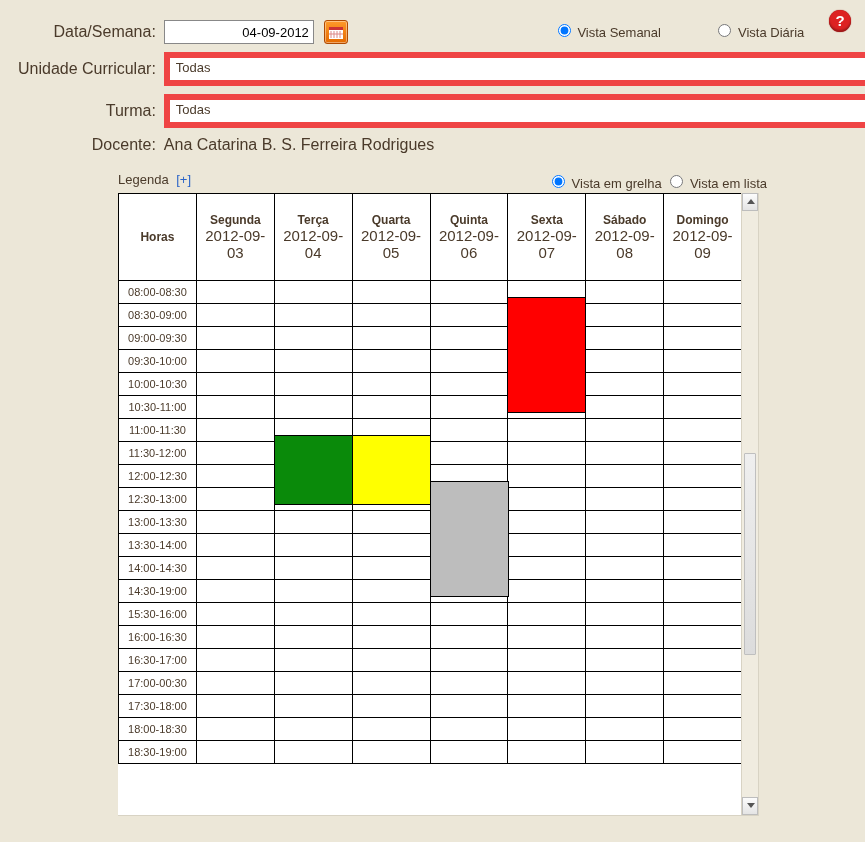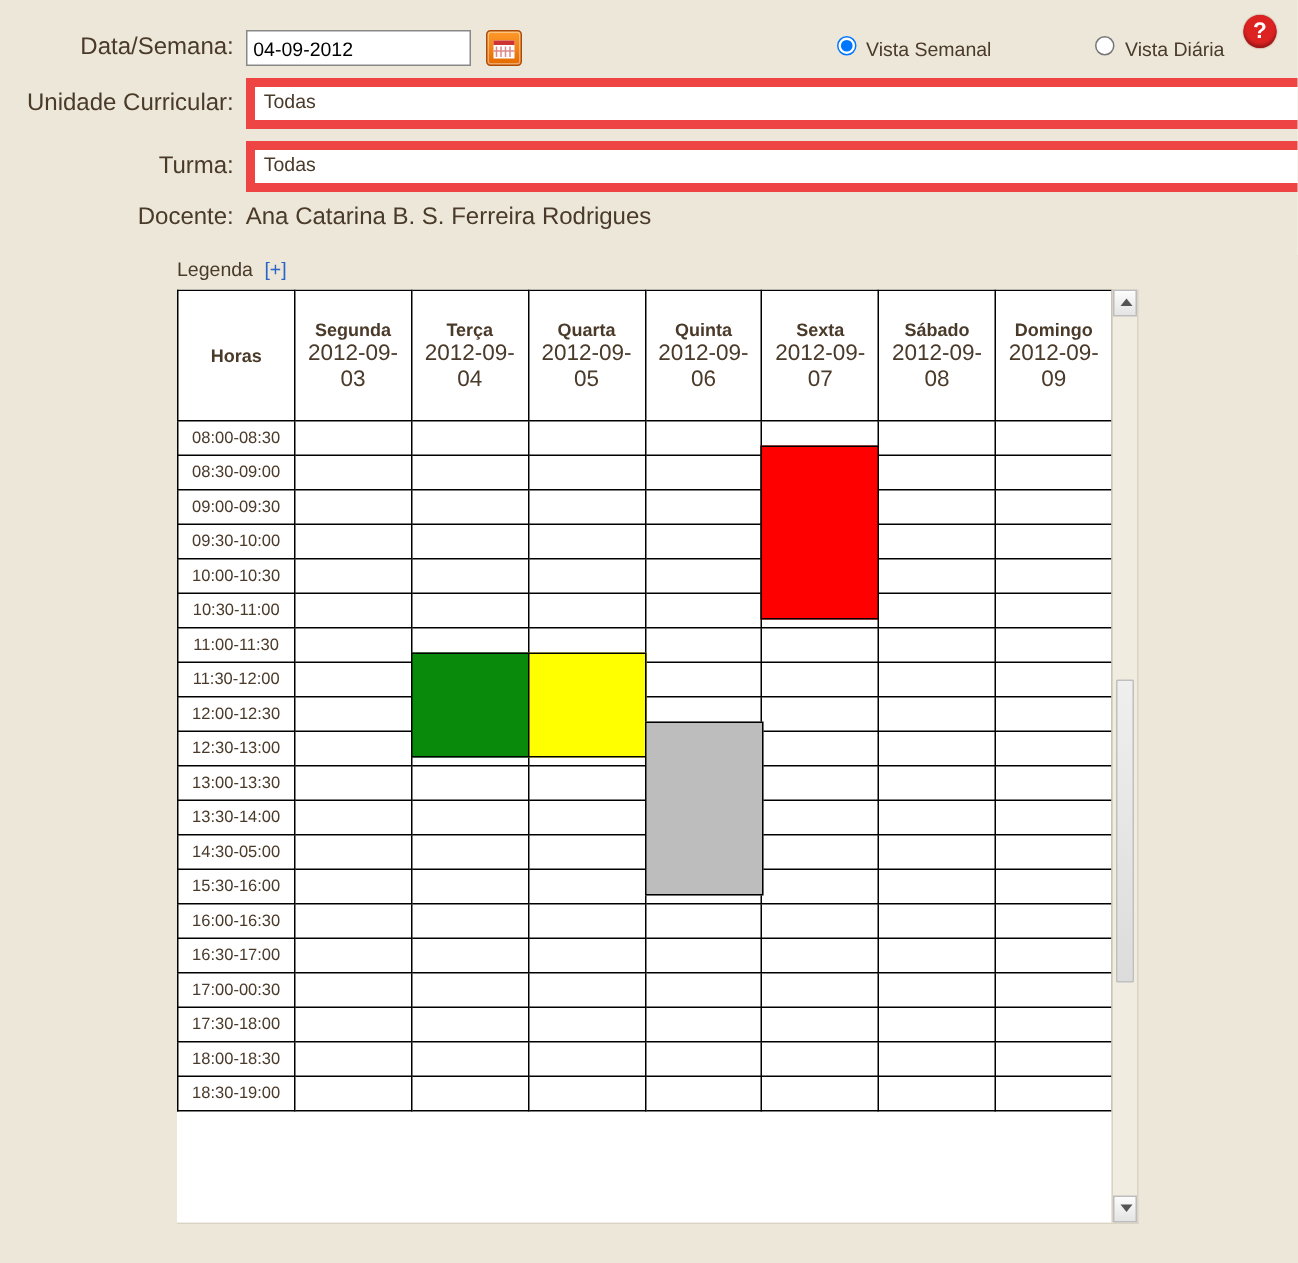--- a/index.html
+++ b/index.html
@@ -2,21 +2,21 @@
 <html><head>
 <meta charset="utf-8">
 <style>
   html,body{margin:0;padding:0;background:#ece7d8;font-family:"Trebuchet MS","Lucida Sans",Verdana,sans-serif;color:#4a3a2a;}
   .page{width:865px;height:842px;position:relative;box-sizing:border-box;padding:12px 18px;}
   .help{position:absolute;top:10px;right:14px;width:22px;height:22px;border-radius:50%;background:#d22;color:#fff;font-weight:bold;font-size:15px;line-height:22px;text-align:center;cursor:pointer;box-shadow:inset 0 -2px 2px rgba(0,0,0,.3),0 0 1px #800;}
   .filters{display:table;border-spacing:0 8px;width:100%;}
   .frow{display:table-row;}
   .flabel{display:table-cell;text-align:right;padding-right:8px;font-size:16px;vertical-align:middle;white-space:nowrap;width:120px;}
   .fctrl{display:table-cell;vertical-align:middle;white-space:nowrap;}
-  input[type=text].txt{height:20px;border:1px solid #888;padding:1px 4px;font-family:inherit;font-size:13px;background:#fff;width:140px;}
+  input[type=text].txt{height:20px;border:1px solid #888;padding:1px 4px;font-family:inherit;font-size:13px;background:#fff;width:140px;text-align:right;}
   .calbtn{display:inline-block;width:22px;height:22px;background:linear-gradient(#ff9a2a,#e46a00);border:1px solid #b04a00;border-radius:3px;vertical-align:middle;margin-left:6px;position:relative;cursor:pointer;box-shadow:inset 0 0 0 1px rgba(255,255,255,.4);}
   .calbtn svg{position:absolute;left:3px;top:3px;}
   .sel{border:6px solid #ef4444;background:#fff;height:22px;line-height:20px;padding:0 22px 0 6px;font-size:13px;position:relative;cursor:pointer;}
   .sel .arrow{position:absolute;right:1px;top:1px;width:18px;height:18px;background:linear-gradient(#f4f4f4,#dcdcdc);border-left:1px solid #bbb;}
   .sel .arrow:after{content:"";position:absolute;left:5px;top:7px;border-left:4px solid transparent;border-right:4px solid transparent;border-top:5px solid #333;}
   .wide{width:690px;}
   .legend-row{margin:10px 0 6px 100px;font-size:13px;}
   .legend-row a{color:#2a64c8;text-decoration:none;margin-left:4px;}
   .viewmodes{float:right;margin-right:80px;font-size:13px;}
   .gridwrap{position:relative;margin:6px 0 0 100px;width:640px;height:622px;border-right:1px solid #d8d3c4;border-bottom:1px solid #d8d3c4;}
@@ -33,21 +33,21 @@
   table.sched th .dname{display:block;}
   table.sched th .ddate{display:block;font-weight:normal;font-size:15px;}
   table.sched td.hours{font-size:11px;padding:0 4px;height:22px;white-space:nowrap;}
   col.hours{width:72px;} col.day{width:72px;}
   .ev{position:absolute;border:1px solid #000;box-sizing:border-box;}
   .ev.red{background:#ff0000;}
   .ev.green{background:#0a8a0a;}
   .ev.yellow{background:#ffff00;}
   .ev.grey{background:#bdbdbd;}
   .viewradios-top{display:inline-block;margin-left:200px;}
-  .viewradios-top label{font-size:13px;margin-right:60px;cursor:pointer;}
+  .viewradios-top label{font-size:13px;margin-right:48px;cursor:pointer;}
 </style>
 </head>
 <body>
 <div class="page">
 
 <div class="help">?</div>
 
 <div class="filters">
   <div class="frow">
     <div class="flabel">Data/Semana:</div>
@@ -90,20 +90,24 @@
   </div>
   <div class="frow">
     <div class="flabel">Docente:</div>
     <div class="fctrl">Ana Catarina B. S. Ferreira Rodrigues</div>
   </div>
 </div>
 
 <div class="legend-row">
   <span>Legenda</span>
   <a href="#">[+]</a>
+  <span class="viewmodes">
+    <label><input type="radio" name="vm" checked="" style=""> <span>Vista em grelha</span></label>
+    <label><input type="radio" name="vm" style=""> <span>Vista em lista</span></label>
+  </span>
 </div>
 
 <div class="gridwrap">
   <div class="gridinner" id="gridinner">
     <table class="sched" id="sched">
       <colgroup>
             <col class="hours">
             <col class="day">
             <col class="day">
             <col class="day">
@@ -260,21 +264,31 @@
               <td class="hours">13:30-14:00</td>
               <td></td>
               <td></td>
               <td></td>
               <td></td>
               <td></td>
               <td></td>
               <td></td>
             </tr>
             <tr>
-              <td class="hours">14:30-05:00</td>
+              <td class="hours">14:00-14:30</td>
+              <td></td>
+              <td></td>
+              <td></td>
+              <td></td>
+              <td></td>
+              <td></td>
+              <td></td>
+            </tr>
+            <tr>
+              <td class="hours">14:30-19:00</td>
               <td></td>
               <td></td>
               <td></td>
               <td></td>
               <td></td>
               <td></td>
               <td></td>
             </tr>
             <tr>
               <td class="hours">15:30-16:00</td>

